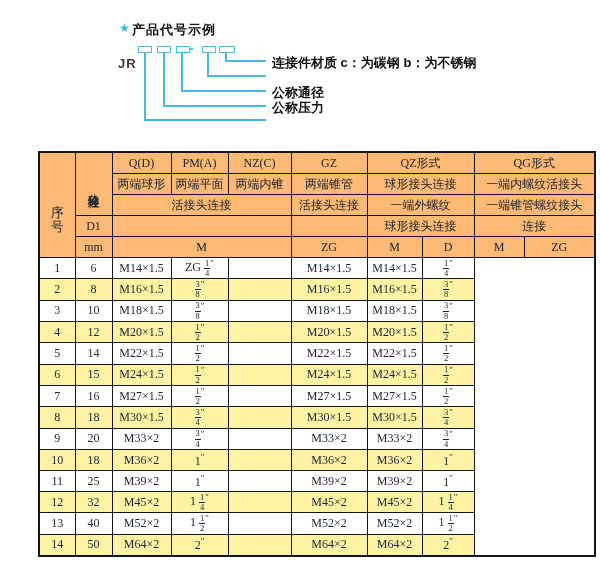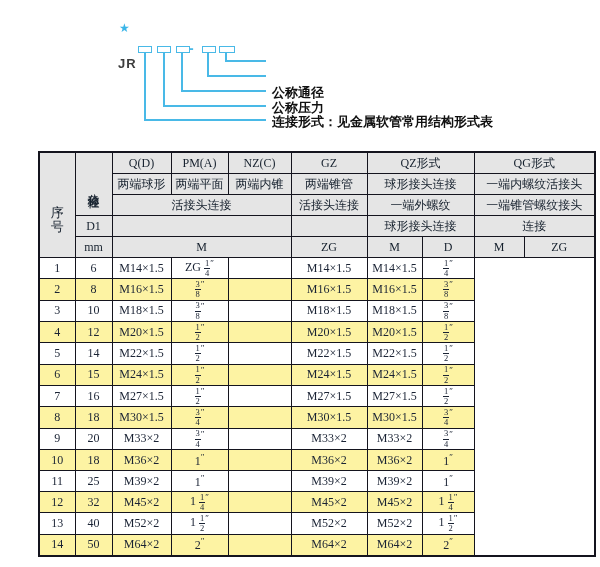--- a/index.html
+++ b/index.html
@@ -27,61 +27,62 @@
     position:absolute;left:38px;top:151px;width:556px;
     border-collapse:collapse;table-layout:fixed;
     border:2.5px solid #14141e;
     font-family:"Liberation Serif","DejaVu Serif",serif;
   }
   table.nut th,table.nut td{
     border:1.5px solid #14141e;padding:0;text-align:center;vertical-align:middle;
     overflow:hidden;
   }
   table.nut th{
-    background:#e5e5e5;font-weight:normal;font-size:12px;color:#15202d;height:20px;
+    background:#fdba74;font-weight:normal;font-size:12px;color:#15202d;height:20px;
   }
   table.nut td{font-size:12px;color:#1a2334;height:20px;background:#ffffff;}
   table.nut tr.alt td{background:#fdf3a3;}
   .vtext{writing-mode:vertical-rl;text-orientation:upright;display:inline-block;line-height:1;}
   .vseq{font-size:13px;letter-spacing:16px;padding-top:14px;}
   .vdn{font-size:12px;letter-spacing:1px;}
   
   .fr{display:inline-block;vertical-align:-5px;text-align:center;line-height:1.1;font-size:8.5px;font-weight:normal;}
   .fr .fn{display:block;border-bottom:1px solid currentColor;padding:0 1px 0;}
   .fr .fd{display:block;}
   .in{font-size:9px;vertical-align:5px;}
 </style>
 </head>
 <body>
 
 <div class="diagram">
   <span class="star">★</span>
+  <span class="dtitle">产品代号示例</span>
   <span class="jr">JR</span>
 
   <span class="dbox" style="left:138px;"></span>
   <span class="dbox" style="left:157px;"></span>
   <span class="dbox" style="left:176px;"></span>
   <span class="dash">-</span>
   <span class="dbox" style="left:202px;"></span>
   <span class="dbox" style="left:219px;width:14px;"></span>
 
   <div class="ln" style="left:225px;top:53px;width:1.5px;height:8px;"></div>
   <div class="ln" style="left:225px;top:60px;width:41px;height:1.5px;"></div>
   <div class="ln" style="left:207px;top:53px;width:1.5px;height:23px;"></div>
   <div class="ln" style="left:207px;top:75px;width:59px;height:1.5px;"></div>
   <div class="ln" style="left:181px;top:53px;width:1.5px;height:38px;"></div>
   <div class="ln" style="left:181px;top:90px;width:85px;height:1.5px;"></div>
   <div class="ln" style="left:163px;top:53px;width:1.5px;height:53px;"></div>
   <div class="ln" style="left:163px;top:105px;width:103px;height:1.5px;"></div>
   <div class="ln" style="left:144px;top:53px;width:1.5px;height:67px;"></div>
   <div class="ln" style="left:144px;top:119px;width:122px;height:1.5px;"></div>
 
+  <div class="dlabel" style="top:54px;">连接件材质  c：为碳钢  b：为不锈钢</div>
   <div class="dlabel" style="top:84px;">公称通径</div>
   <div class="dlabel" style="top:99px;">公称压力</div>
-  <div class="dlabel" style="top:113px;">连接形式：见金属软管常用结构形式表</div>
 </div>
 
 <div class="ttitle">螺母连接形式参考表</div>
 
 <table class="nut">
   <colgroup>
     <col style="width:36px">
       <col style="width:37px">
       <col style="width:59px">
       <col style="width:57px">

